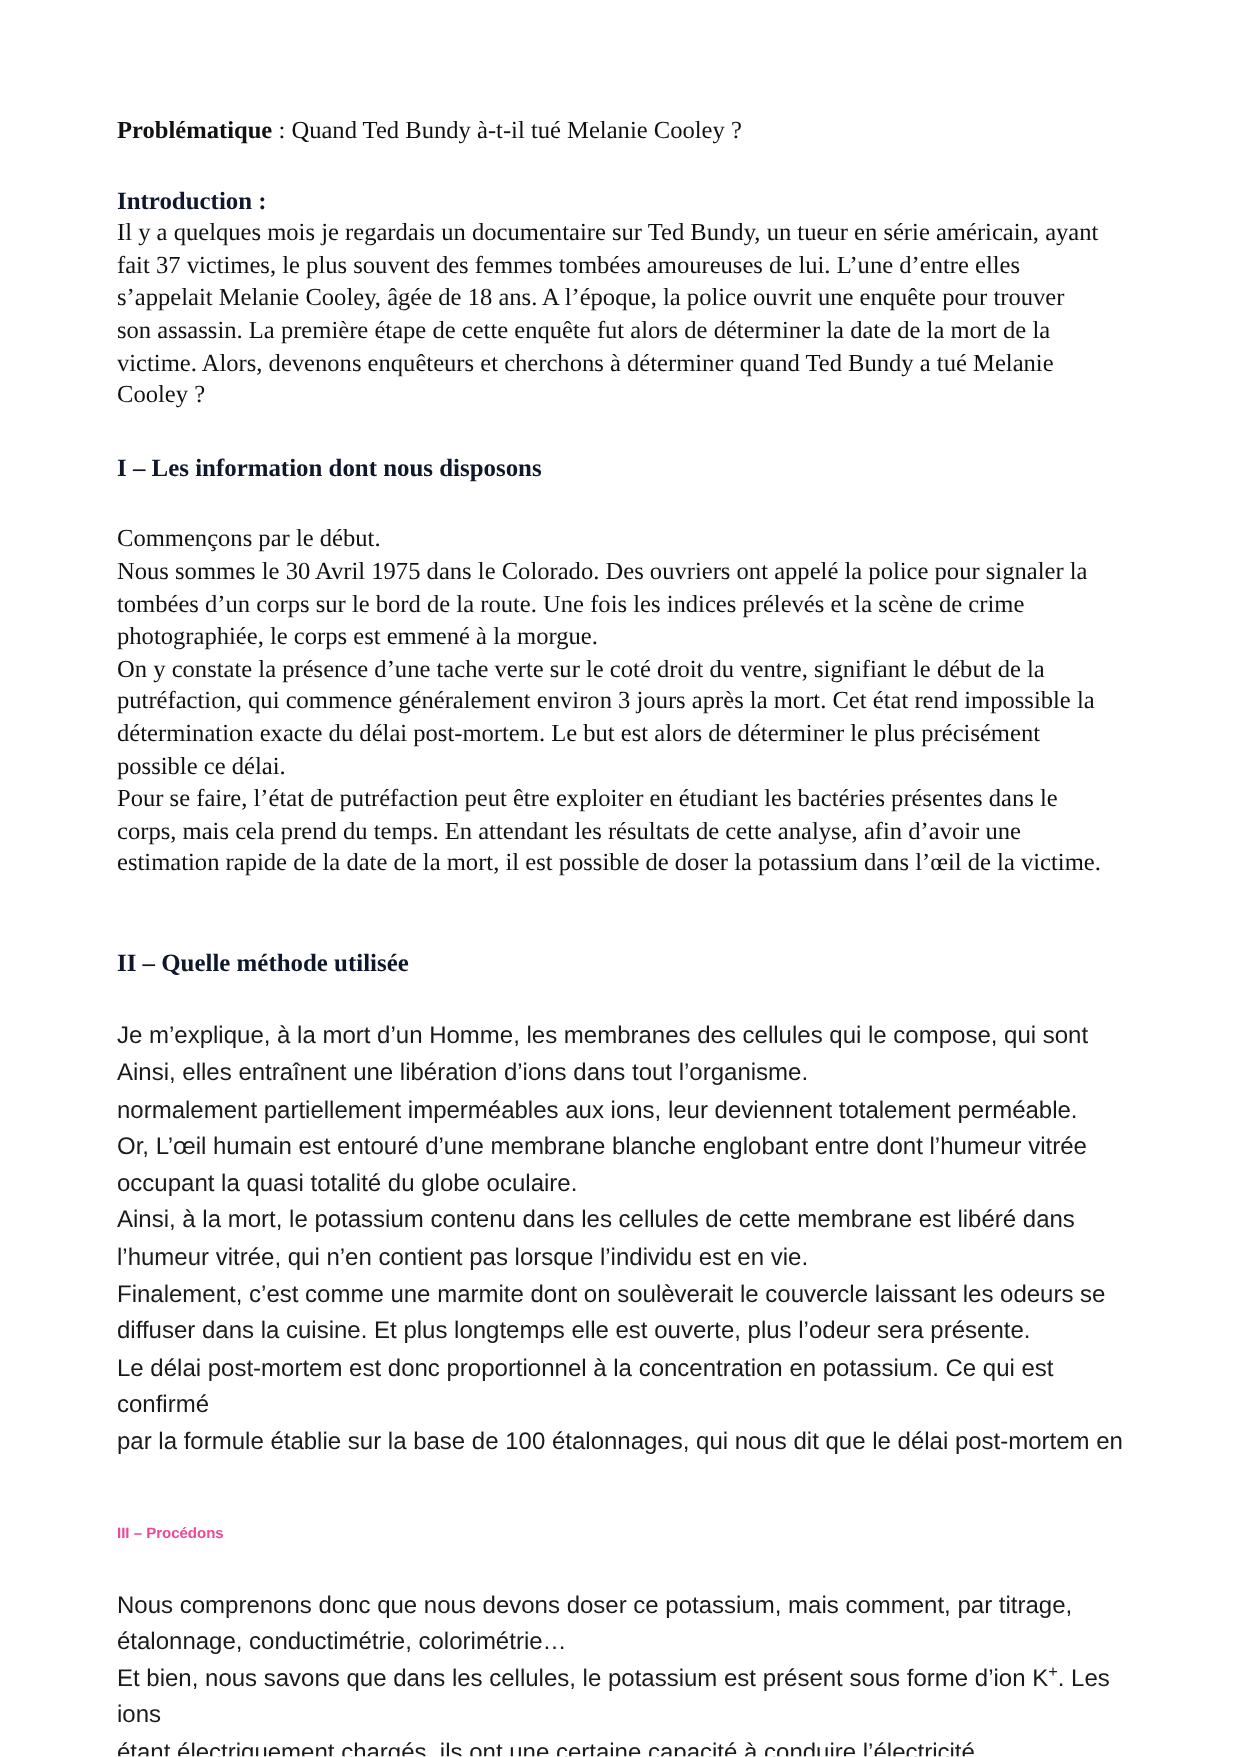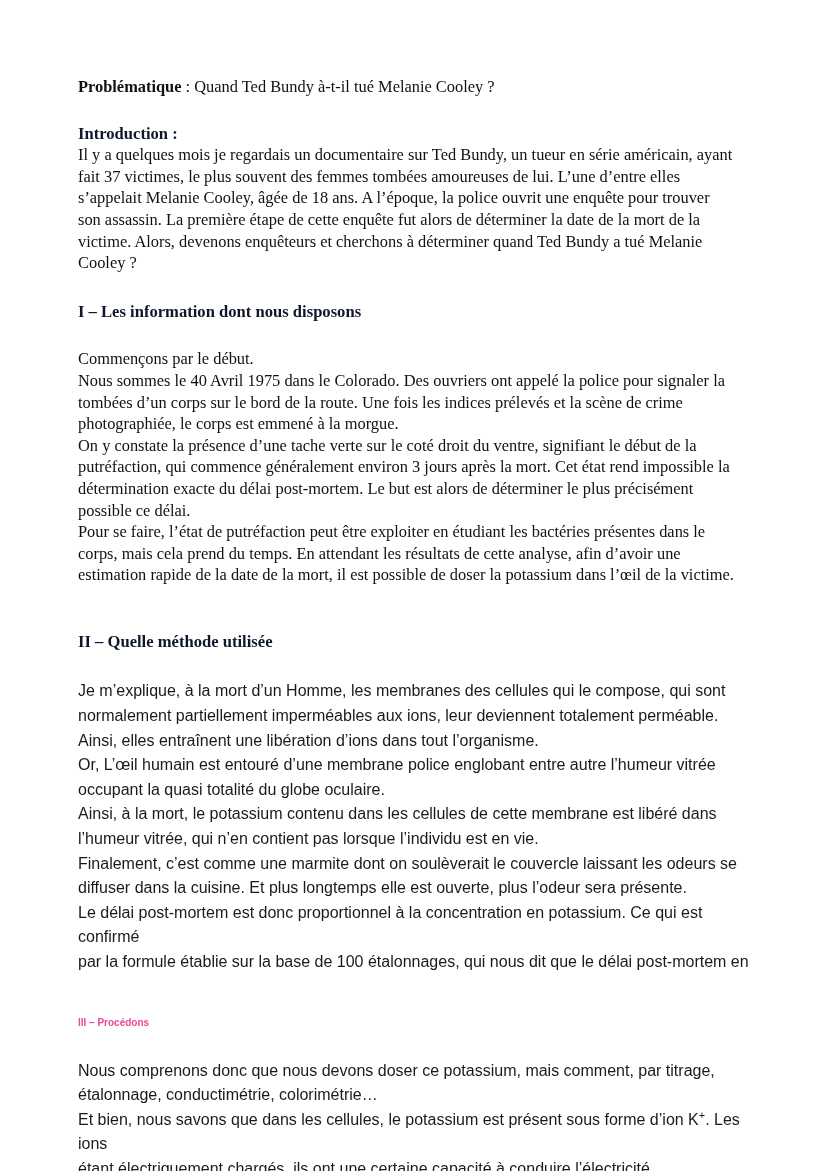--- a/index.html
+++ b/index.html
@@ -107,43 +107,43 @@
     </div>
 
     <div class="gap-sec1"></div>
 
     <p class="heading-serif">I – Les information dont nous disposons</p>
 
     <div class="gap-sec1-body"></div>
 
     <div class="serif">
       <p>Commençons par le début.</p>
-      <p>Nous sommes le 40 Avril 1975 dans le Colorado. Des ouvriers ont appelé la police pour signaler la</p>
+      <p>Nous sommes le 30 Avril 1975 dans le Colorado. Des ouvriers ont appelé la police pour signaler la</p>
       <p>tombées d’un corps sur le bord de la route. Une fois les indices prélevés et la scène de crime</p>
       <p>photographiée, le corps est emmené à la morgue.</p>
       <p>On y constate la présence d’une tache verte sur le coté droit du ventre, signifiant le début de la</p>
       <p>putréfaction, qui commence généralement environ 3 jours après la mort. Cet état rend impossible la</p>
       <p>détermination exacte du délai post-mortem.  Le but est alors de déterminer le plus précisément</p>
       <p>possible ce délai.</p>
       <p>Pour se faire, l’état de putréfaction peut être exploiter en étudiant les bactéries présentes dans le</p>
       <p>corps, mais cela prend du temps. En attendant les résultats de cette analyse, afin d’avoir une</p>
       <p>estimation rapide de la date de la mort, il est possible de doser la potassium dans l’œil de la victime.</p>
     </div>
 
     <div class="gap-sec2"></div>
 
     <p class="heading-serif">II – Quelle méthode utilisée</p>
 
     <div class="gap-sec2-body"></div>
 
     <div class="sans">
       <p>Je m’explique, à la mort d’un Homme, les membranes des cellules qui le compose, qui sont</p>
+      <p>Ainsi, elles entraînent une libération d’ions dans tout l’organisme.</p>
       <p>normalement partiellement imperméables aux ions, leur deviennent totalement perméable.</p>
-      <p>Ainsi, elles entraînent une libération d’ions dans tout l’organisme.</p>
-      <p>Or, L’œil humain est entouré d’une membrane police englobant entre autre l’humeur vitrée</p>
+      <p>Or, L’œil humain est entouré d’une membrane blanche englobant entre dont l’humeur vitrée</p>
       <p>occupant la quasi totalité du globe oculaire.</p>
       <p>Ainsi, à la mort, le potassium contenu dans les cellules de cette membrane est libéré dans</p>
       <p>l’humeur vitrée, qui n’en contient pas lorsque l’individu est en vie.</p>
       <p>Finalement, c’est comme une marmite dont on soulèverait le couvercle laissant les odeurs se</p>
       <p>diffuser dans la cuisine. Et plus longtemps elle est ouverte, plus l’odeur sera présente.</p>
       <p>Le délai post-mortem est donc proportionnel à la concentration en potassium. Ce qui est confirmé</p>
       <p>par la formule établie sur la base de 100 étalonnages, qui nous dit que le délai post-mortem en</p>
     </div>
 
     <div class="gap-sec3"></div>

